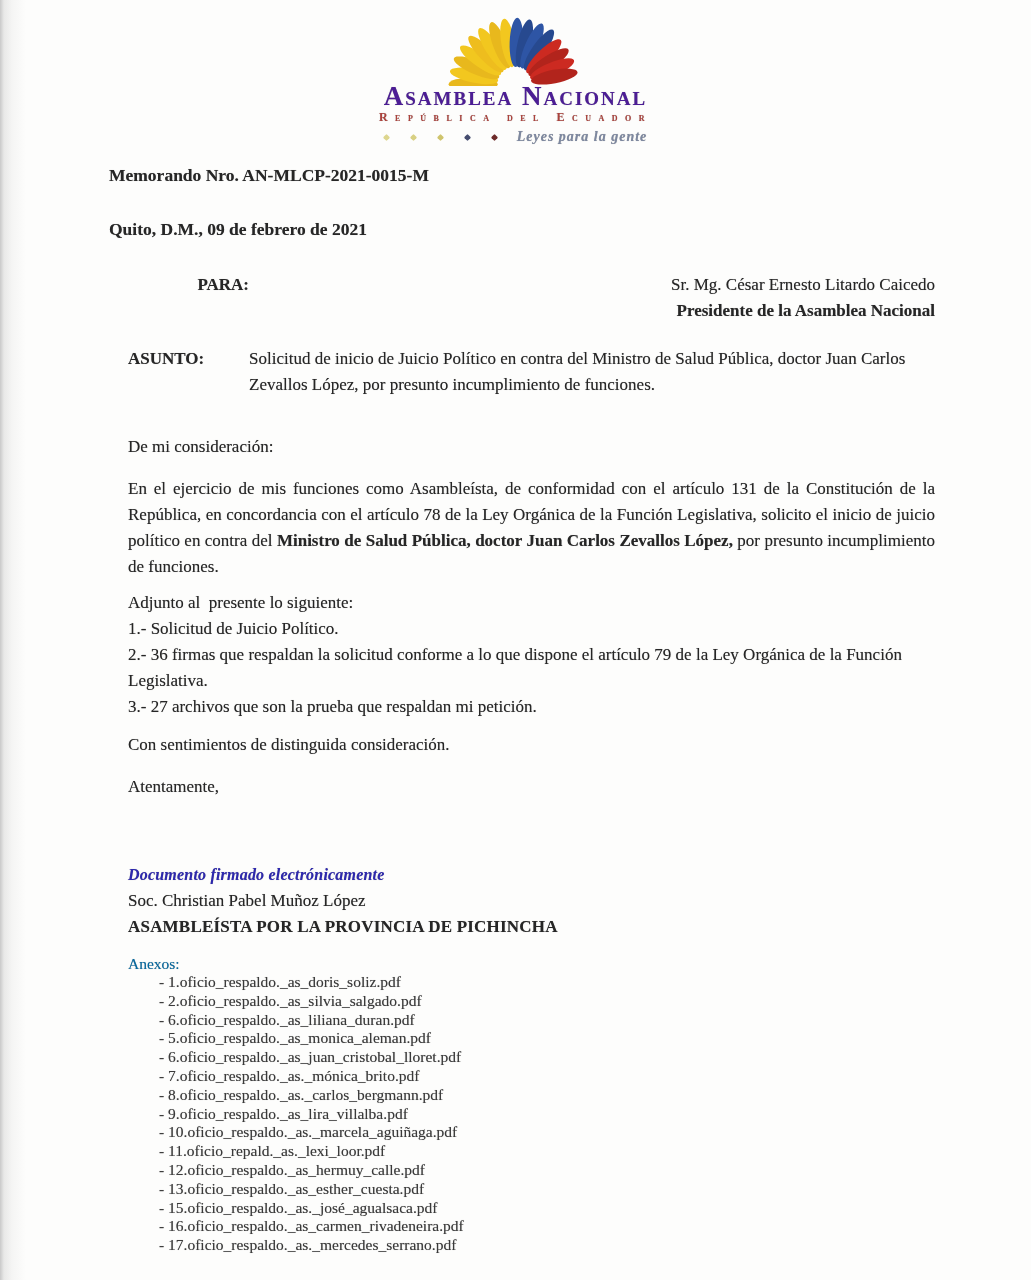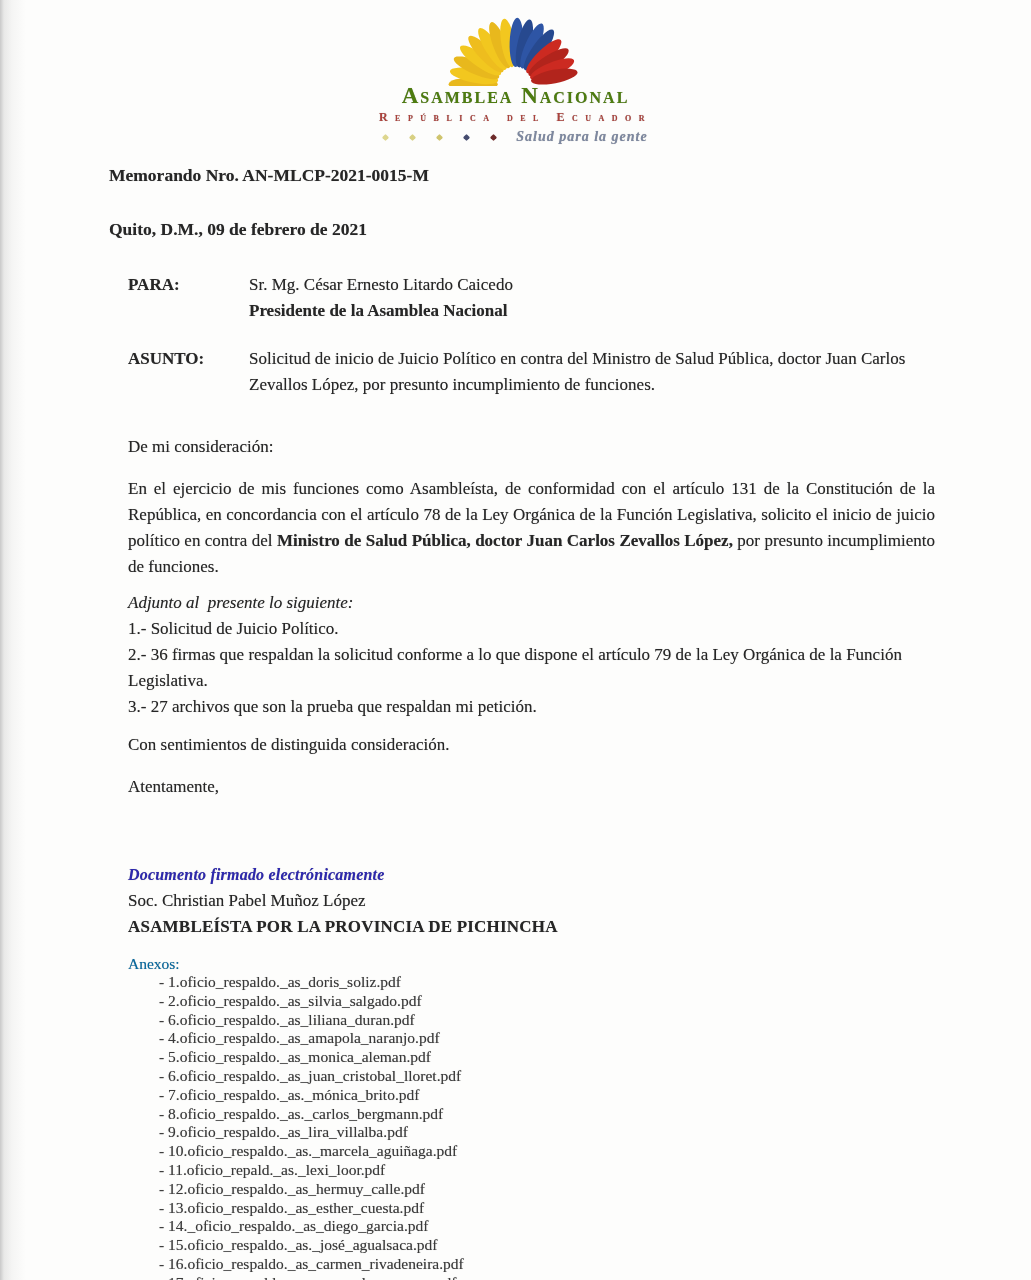--- a/index.html
+++ b/index.html
@@ -17,22 +17,22 @@
     position: absolute; left: 0; top: 0; width: 26px; height: 100%;
     background: linear-gradient(90deg, #c9c9c9 0px, #e9e9e8 4px, #f5f5f4 12px, rgba(253,253,252,0) 26px);
     pointer-events: none;
   }
 
   
   .logo-wrap { padding-top: 6px; text-align: center; }
   .logo { display: inline-block; text-align: center; }
   .logo svg { display: block; margin: 0 auto; }
   .logo-title {
-    font-variant: small-caps; font-weight: bold; font-size: 23px;
-    letter-spacing: 2px; color: #4d7c0f; line-height: 28px; margin-top: -4px;
+    font-variant: small-caps; font-weight: bold; font-size: 27px;
+    letter-spacing: 2px; color: #4c1d95; line-height: 28px; margin-top: -4px;
   }
   .logo-subtitle {
     font-variant: small-caps; font-weight: bold; font-size: 12px;
     letter-spacing: 7.5px; color: #ad423c; line-height: 14px;
   }
   .logo-tagrow {
     display: flex; align-items: center; justify-content: center;
     gap: 0; margin-top: 4px; height: 18px;
   }
   .dots { display: flex; align-items: center; gap: 22px; margin-right: 20px; }
@@ -43,29 +43,29 @@
     font-style: italic; font-weight: bold; font-size: 14px; color: #7d88a0;
     letter-spacing: 1px; filter: blur(0.3px);
   }
 
   
   .content { padding: 0 96px 0 128px; font-size: 17px; line-height: 26px; }
   .memo-number { margin: 18px 0 0 -19px; font-weight: bold; font-size: 17.5px; line-height: 22px; }
   .date-line   { margin: 32px 0 0 -19px; font-weight: bold; font-size: 17.5px; line-height: 22px; }
 
   .addr-row { display: flex; }
-  .row-para   { margin-top: 32px; }
+  .row-para   { margin-top: 32px; text-align: right; }
   .row-asunto { margin-top: 22px; }
   .addr-label { width: 121px; flex: 0 0 121px; font-weight: bold; }
   .addr-value { width: 686px; }
   .recipient-title { font-weight: bold; }
 
   .salutation { margin-top: 36px; }
   .body-paragraph { margin-top: 16px; text-align: justify; }
-  .attach-intro { margin-top: 10px; white-space: pre-wrap; font-style: italic; }
+  .attach-intro { margin-top: 10px; white-space: pre-wrap; }
   .attach-item { }
   .closing { margin-top: 12px; }
   .farewell { margin-top: 16px; }
 
   .esign-note {
     margin-top: 62px; color: #2d28ae; font-weight: bold; font-style: italic;
     font-size: 16px; letter-spacing: 0.2px;
   }
   .signer-name { }
   .signer-title { font-weight: bold; letter-spacing: 0.2px; }
@@ -108,21 +108,21 @@
       <div class="logo-title">Asamblea Nacional</div>
       <div class="logo-subtitle">República del Ecuador</div>
       <div class="logo-tagrow">
         <span class="dots">
           <i class="dot-1"></i>
             <i class="dot-2"></i>
             <i class="dot-3"></i>
             <i class="dot-4"></i>
             <i class="dot-5"></i>
         </span>
-        <span class="logo-tagline">Salud para la gente</span>
+        <span class="logo-tagline">Leyes para la gente</span>
       </div>
     </div>
   </div>
 
   <div class="content">
 
     <div class="memo-number">Memorando Nro. AN-MLCP-2021-0015-M</div>
     <div class="date-line">Quito, D.M., 09 de febrero de 2021</div>
 
     <div class="addr-row row-para">
@@ -154,31 +154,29 @@
 
     <div class="esign-note">Documento firmado electrónicamente</div>
     <div class="signer-name">Soc. Christian Pabel Muñoz López</div>
     <div class="signer-title">ASAMBLEÍSTA POR LA PROVINCIA DE PICHINCHA</div>
 
     <div class="anexos-label">Anexos:</div>
     <div class="anexos-list">
       <div class="anexo-item">- 1.oficio_respaldo._as_doris_soliz.pdf</div>
       <div class="anexo-item">- 2.oficio_respaldo._as_silvia_salgado.pdf</div>
       <div class="anexo-item">- 6.oficio_respaldo._as_liliana_duran.pdf</div>
-      <div class="anexo-item">- 4.oficio_respaldo._as_amapola_naranjo.pdf</div>
       <div class="anexo-item">- 5.oficio_respaldo._as_monica_aleman.pdf</div>
       <div class="anexo-item">- 6.oficio_respaldo._as_juan_cristobal_lloret.pdf</div>
       <div class="anexo-item">- 7.oficio_respaldo._as._mónica_brito.pdf</div>
       <div class="anexo-item">- 8.oficio_respaldo._as._carlos_bergmann.pdf</div>
       <div class="anexo-item">- 9.oficio_respaldo._as_lira_villalba.pdf</div>
       <div class="anexo-item">- 10.oficio_respaldo._as._marcela_aguiñaga.pdf</div>
       <div class="anexo-item">- 11.oficio_repald._as._lexi_loor.pdf</div>
       <div class="anexo-item">- 12.oficio_respaldo._as_hermuy_calle.pdf</div>
       <div class="anexo-item">- 13.oficio_respaldo._as_esther_cuesta.pdf</div>
-      <div class="anexo-item">- 14._oficio_respaldo._as_diego_garcia.pdf</div>
       <div class="anexo-item">- 15.oficio_respaldo._as._josé_agualsaca.pdf</div>
       <div class="anexo-item">- 16.oficio_respaldo._as_carmen_rivadeneira.pdf</div>
       <div class="anexo-item">- 17.oficio_respaldo._as._mercedes_serrano.pdf</div>
 
     </div>
 
   </div>
 </div>
 
 </body></html>

